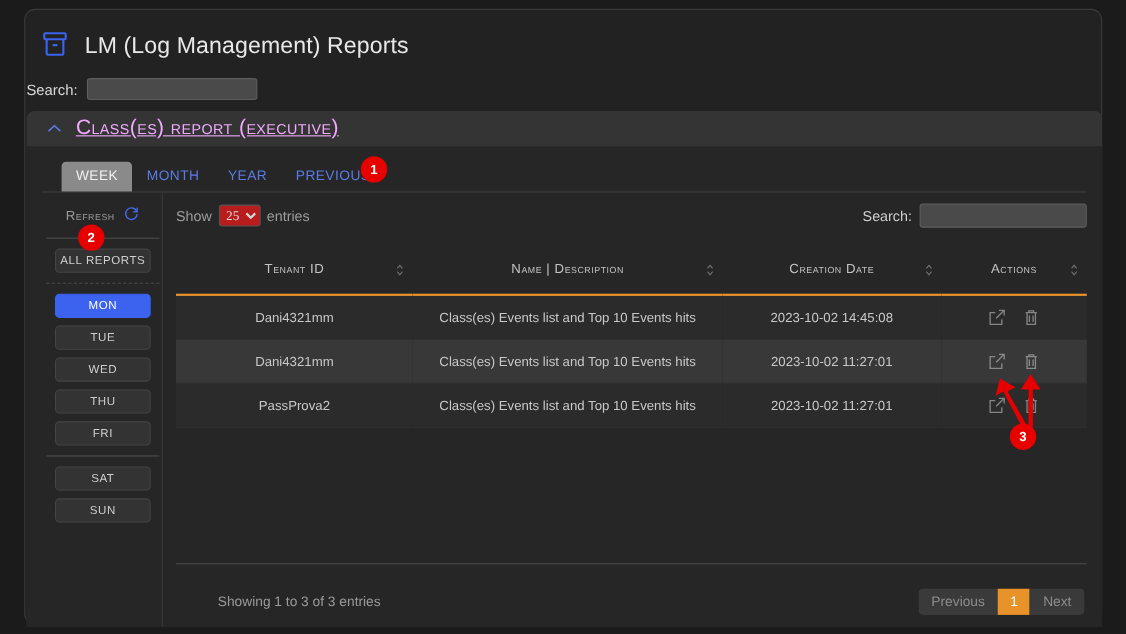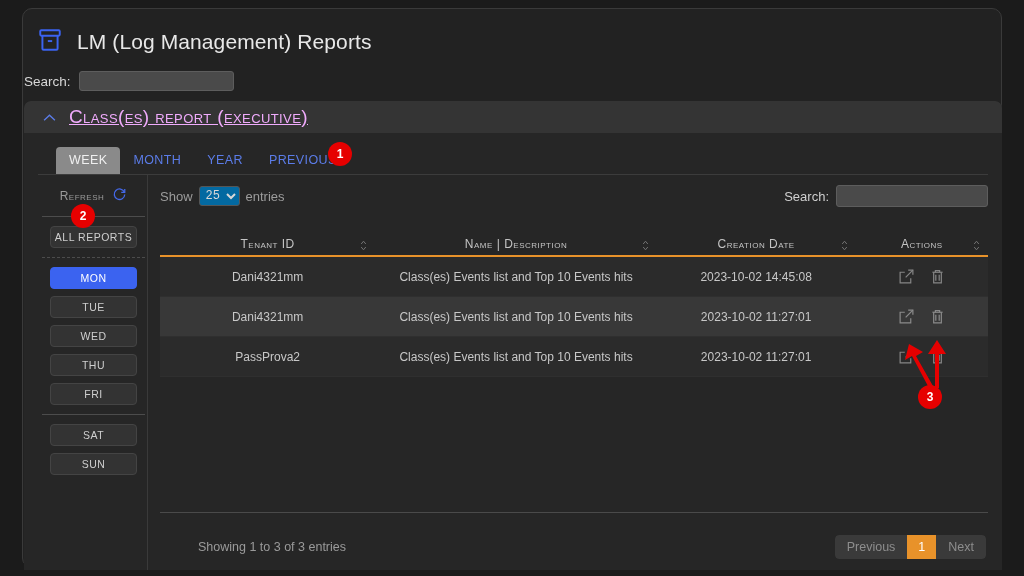--- a/index.html
+++ b/index.html
@@ -143,27 +143,27 @@
     display: flex; flex-direction: column;
     min-width: 0;
   }
   .table-controls {
     display: flex; align-items: center; justify-content: space-between;
     height: 26px;
     margin-bottom: 24px;
   }
   .show-entries { display: flex; align-items: center; gap: 6px; color: #9c9c9c; font-size: 13px; }
   .len-select {
-    background: #0369a1;
+    background: #b91c1c;
     color: #d8d8d8;
     border: 1px solid #555;
     border-radius: 3px;
     font-size: 12px;
     padding: 1px 2px;
-    font-family: Liberation Mono, monospace;
+    font-family: Liberation Serif, serif;
   }
   .tbl-search { display: flex; align-items: center; gap: 7px; }
   .tbl-search-label { color: #cfcfcf; font-size: 13px; }
   .tbl-search-input {
     width: 152px; height: 22px;
     background: #4a4a4a;
     border: 1px solid #5d5d5d;
     border-radius: 3px;
     outline: none;
     color: #e0e0e0;
@@ -171,21 +171,21 @@
     padding: 0 5px;
     font-family: "Liberation Sans", sans-serif;
   }
   table { width: 100%; border-collapse: collapse; table-layout: fixed; }
   thead th {
     color: #c4c4c4;
     font-size: 12px;
     font-weight: normal;
     font-variant: small-caps;
     letter-spacing: .5px;
-    padding: 4px 10px 4px 10px;
+    padding: 4px 10px 16px 10px;
     text-align: center;
     position: relative;
   }
   thead tr { border-bottom: 2px solid #e8922a; }
   .sort-ind {
     position: absolute;
     right: 8px; top: 7px;
     width: 7px; height: 11px;
     opacity: .45;
   }

